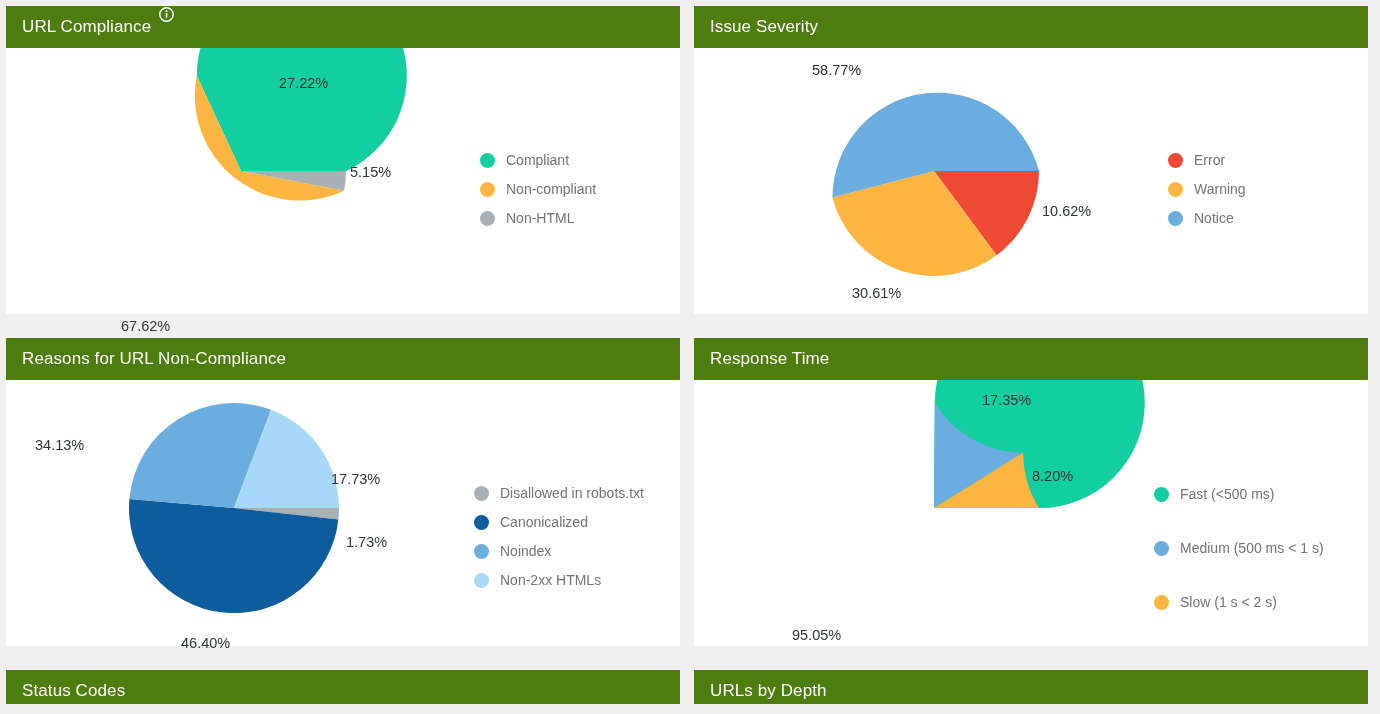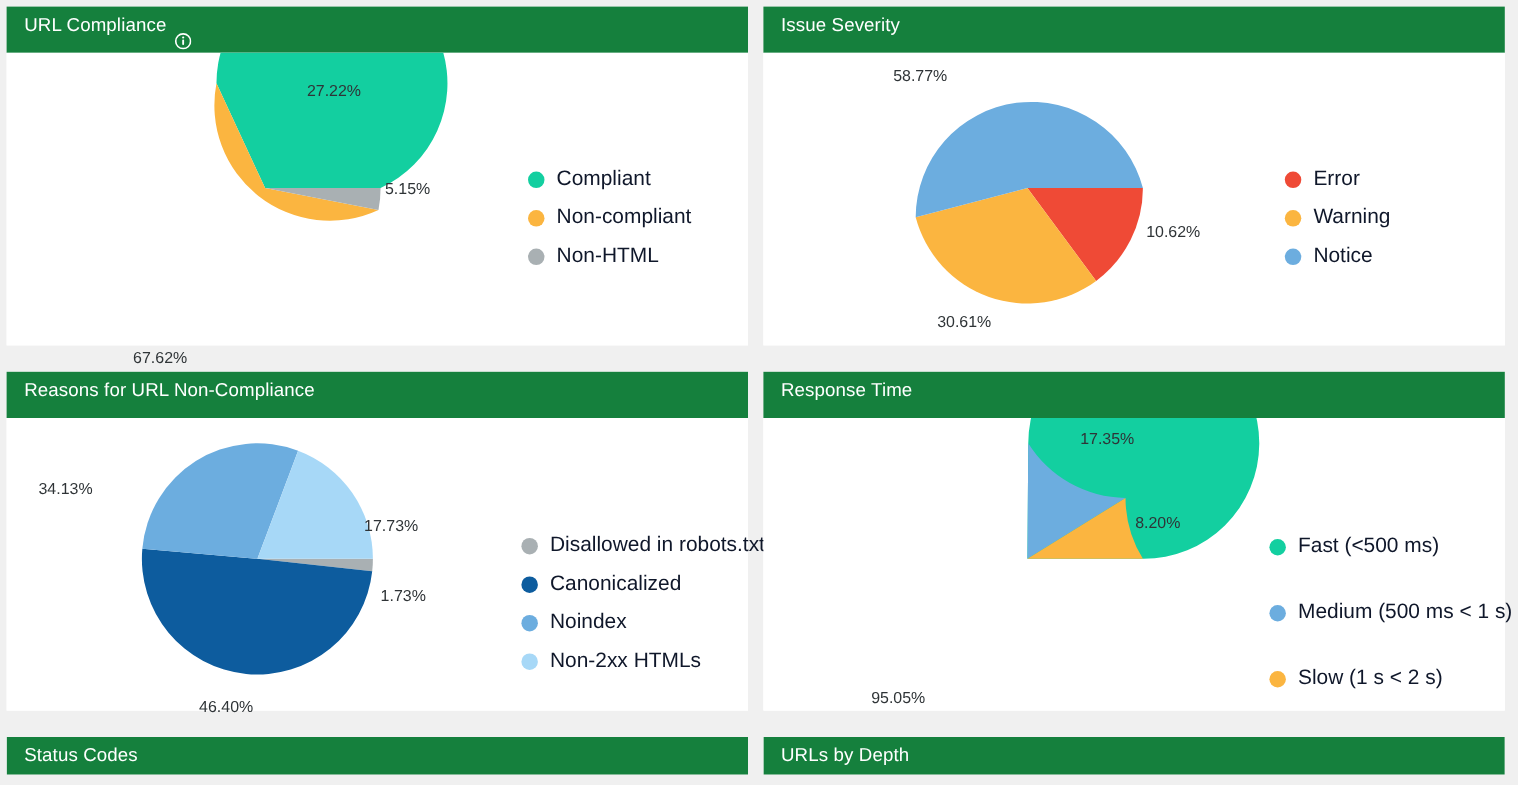--- a/index.html
+++ b/index.html
@@ -24,25 +24,25 @@
   .panel {
     width: 674px;
     background: #ffffff;
     box-shadow: 0 0 0 0 rgba(0,0,0,0);
     display: flex;
     flex-direction: column;
   }
   .panel.tall { height: 308px; }
   .panel.stub { height: 34px; overflow: hidden; }
   .panel-header {
-    background: #15803d;
+    background: #4d7c0f;
     height: 42px;
     display: flex;
-    align-items: flex-end;
-    padding: 0 0 4px 16px;
+    align-items: flex-start;
+    padding: 0 0 17px 16px;
     flex: 0 0 42px;
   }
   .panel-title {
     color: #ffffff;
     font-size: 17px;
     font-weight: 400;
     letter-spacing: 0.1px;
     line-height: 42px;
     white-space: nowrap;
   }
@@ -82,22 +82,22 @@
     align-items: center;
     gap: 11px;
   }
   .legend-swatch {
     width: 15px;
     height: 15px;
     border-radius: 50%;
     flex: 0 0 15px;
   }
   .legend-label {
-    font-size: 19px;
-    color: #0f172a;
+    font-size: 14px;
+    color: #737373;
     white-space: nowrap;
   }
   .slice-label {
     position: absolute;
     font-size: 14.5px;
     color: #2f3437;
     white-space: nowrap;
   }
 </style>
 </head>

